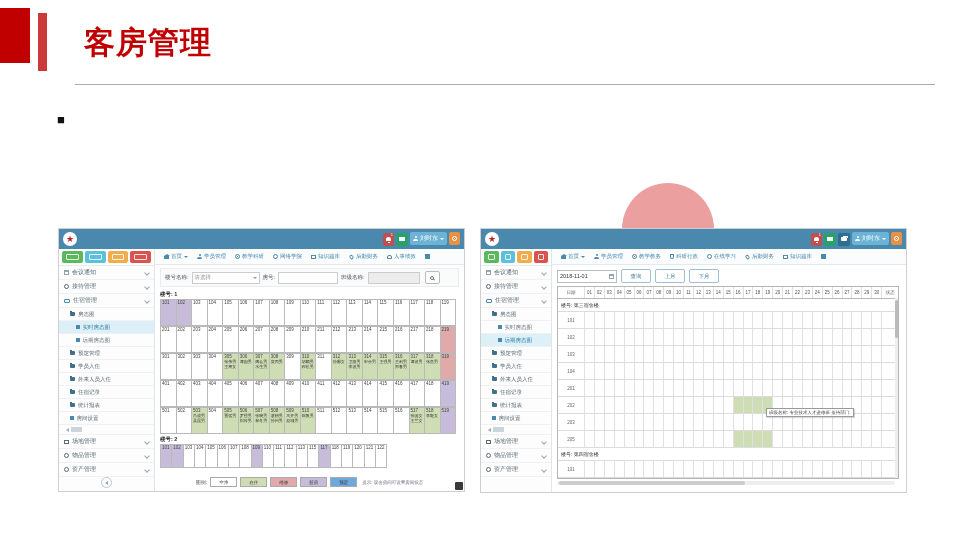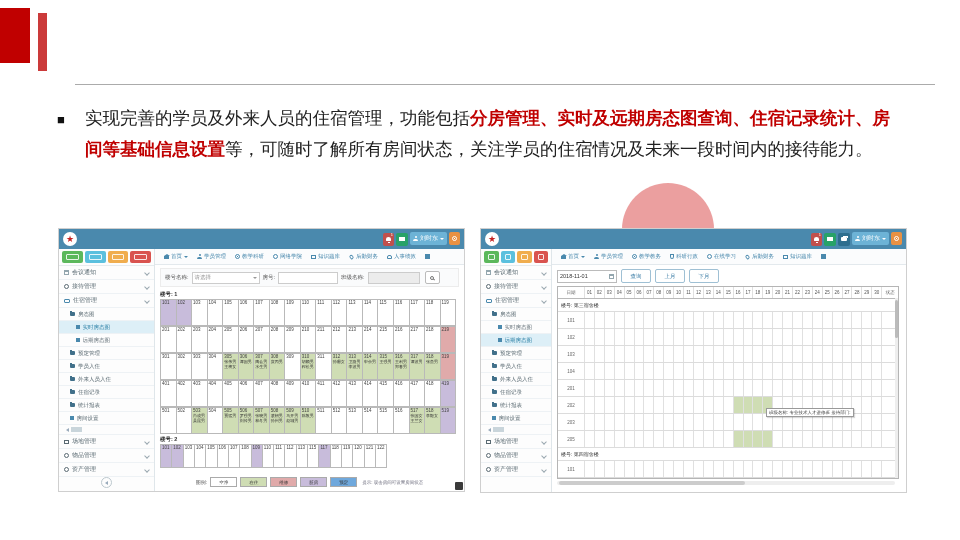--- a/index.html
+++ b/index.html
@@ -130,23 +130,23 @@
   .search-icon{width:4px;height:4px;border:1px solid #777;border-radius:50%;box-sizing:border-box;}
   .search-icon::after{content:"";position:absolute;right:-1.5px;bottom:-1px;width:2px;height:1px;background:#777;transform:rotate(45deg);}
   .caret-down-icon{width:0;height:0;border-left:2px solid transparent;border-right:2px solid transparent;border-top:2.5px solid currentColor;}
 </style>
 </head>
 <body>
 
 <div class="slide">
   <div class="accent-block"></div>
   <div class="accent-bar"></div>
+  <h1 class="title">客房管理</h1>
   <div class="rule"></div>
   <span class="bullet-marker">■</span>
-  <p class="para"><span>实现完善的学员及外来人员的住宿管理，功能包括</span><span class="hl">分房管理、实时及远期房态图查询、住宿记录统计、房间等基础信息设置</span><span>等，可随时了解所有房间状态，关注学员的住宿情况及未来一段时间内的接待能力。</span></p>
   <div class="watermark"></div>
 
   <div class="app" id="left-app">
     <div class="appbar">
       <span class="applogo">★</span>
       <span class="spacer"></span>
       <span><span class="tbtn" style="background: rgb(192, 80, 77);">
             <span class="ico bell-icon"></span>
             <span class="badge">1</span>
           </span><span class="tbtn" style="background: rgb(40, 162, 104);">

